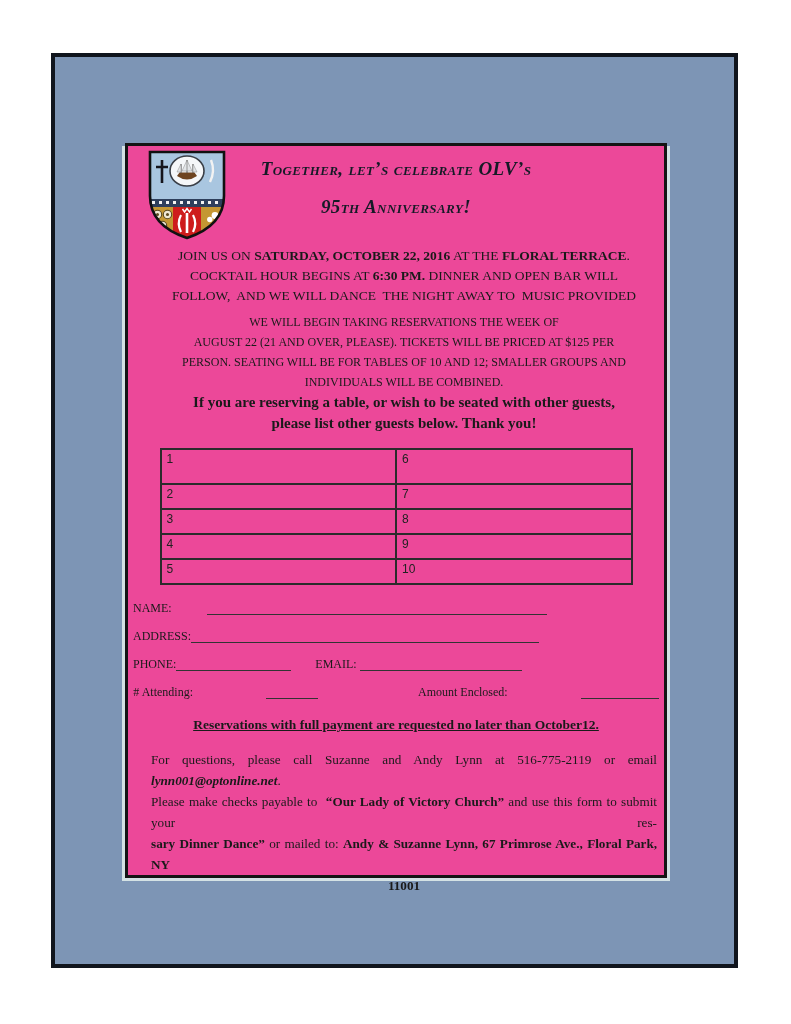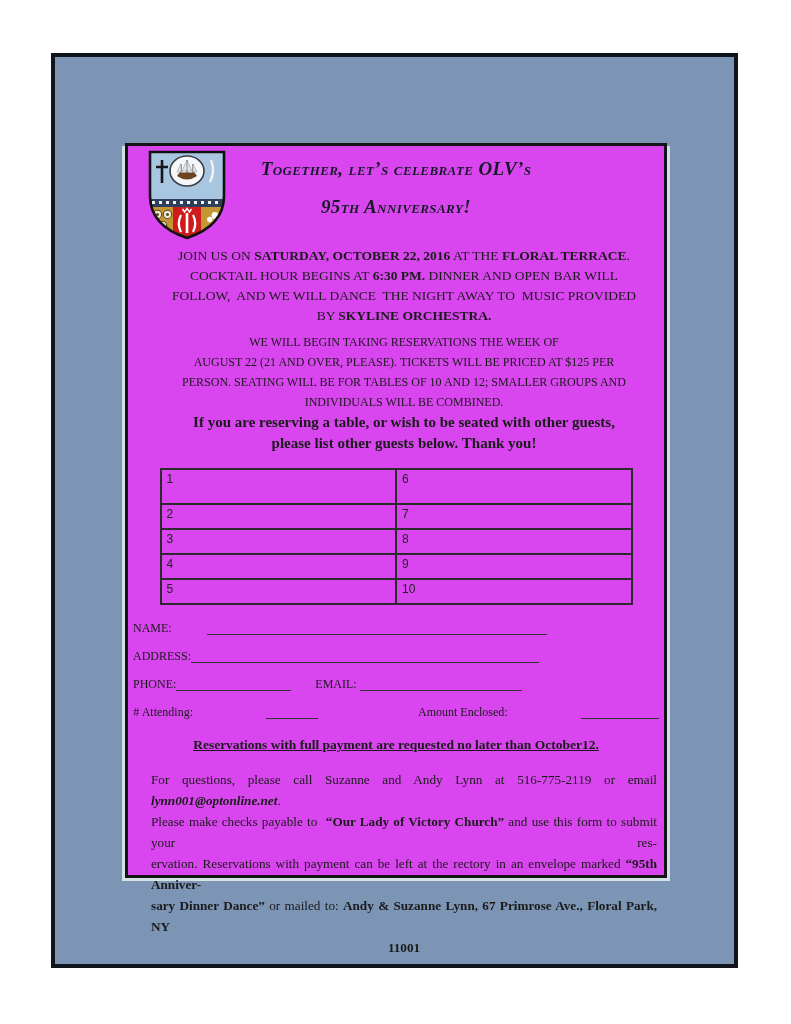--- a/index.html
+++ b/index.html
@@ -7,21 +7,21 @@
     width:791px;height:1024px;position:relative;overflow:hidden;
     background:#ffffff;color:#1a1a1a;
     font-family:"Liberation Serif",serif;
   }
   .frame{
     position:absolute;left:51px;top:53px;width:687px;height:915px;
     box-sizing:border-box;background:#7d95b5;border:4px solid #10151d;
   }
   .doc{
     position:absolute;left:125px;top:143px;width:542px;height:735px;
-    box-sizing:border-box;background:#d946ef;border:3px solid #141414;
+    box-sizing:border-box;background:#ec4899;border:3px solid #141414;
     box-shadow:-3px 3px 0 #d4e2e4, 3px 3px 0 #d4e2e4, 0 3px 0 #d4e2e4;
     padding:0 5px;
   }
   .crest{position:absolute;left:17px;top:3px;width:84px;height:92px;}
   .title-block{padding-top:4px;text-align:center;color:#151a26;}
   .title-line{
     font-size:19px;font-weight:bold;font-style:italic;
     font-variant:small-caps;line-height:38px;letter-spacing:.4px;
   }
   .intro{margin-top:20px;text-align:center;font-size:13.5px;line-height:20px;}
@@ -124,21 +124,20 @@
 
   <div class="title-block">
     <div class="title-line">Together, let’s celebrate OLV’s</div>
     <div class="title-line">95th Anniversary!</div>
   </div>
 
   <div class="intro">
       <div class="rt-line"><span>JOIN US ON </span><span class="b">SATURDAY, OCTOBER 22, 2016</span><span> AT THE </span><span class="b">FLORAL TERRACE</span><span>.</span></div>
       <div class="rt-line"><span>COCKTAIL HOUR BEGINS AT </span><span class="b">6:30 PM.</span><span> DINNER AND OPEN BAR WILL</span></div>
       <div class="rt-line"><span>FOLLOW,  AND WE WILL DANCE  THE NIGHT AWAY TO  MUSIC PROVIDED</span></div>
-      <div class="rt-line"><span>BY </span><span class="b">SKYLINE ORCHESTRA.</span></div>
     </div>
 
   <div class="resinfo">
       <div class="rt-line"><span>WE WILL BEGIN TAKING RESERVATIONS THE WEEK OF</span></div>
       <div class="rt-line"><span>AUGUST 22 (21 AND OVER, PLEASE). TICKETS WILL BE PRICED AT $125 PER</span></div>
       <div class="rt-line"><span>PERSON. SEATING WILL BE FOR TABLES OF 10 AND 12; SMALLER GROUPS AND</span></div>
       <div class="rt-line"><span>INDIVIDUALS WILL BE COMBINED.</span></div>
     </div>
 
   <div class="tablenote">
@@ -203,18 +202,17 @@
     </div>
   </div>
 
   <div class="deadline">
     <span>Reservations with full payment are requested no later than October12.</span>
   </div>
 
   <div class="footer-par">
       <div class="rt-line"><span>For questions, please call Suzanne and Andy Lynn at 516-775-2119 or email </span><span class="b i">lynn001@optonline.net</span><span>.</span></div>
       <div class="rt-line"><span>Please make checks payable to  </span><span class="b">“Our Lady of Victory Church”</span><span> and use this form to submit your res-</span></div>
-      <div class="rt-line"><span>ervation. Reservations with payment can be left at the rectory in an envelope marked </span><span class="b">“95th Anniver-</span></div>
       <div class="rt-line"><span class="b">sary Dinner Dance”</span><span> or mailed to: </span><span class="b">Andy &amp; Suzanne Lynn, 67 Primrose Ave., Floral Park, NY</span></div>
       <div class="rt-line"><span class="b">11001</span></div>
     </div>
 
 </div>
 
 </body></html>

